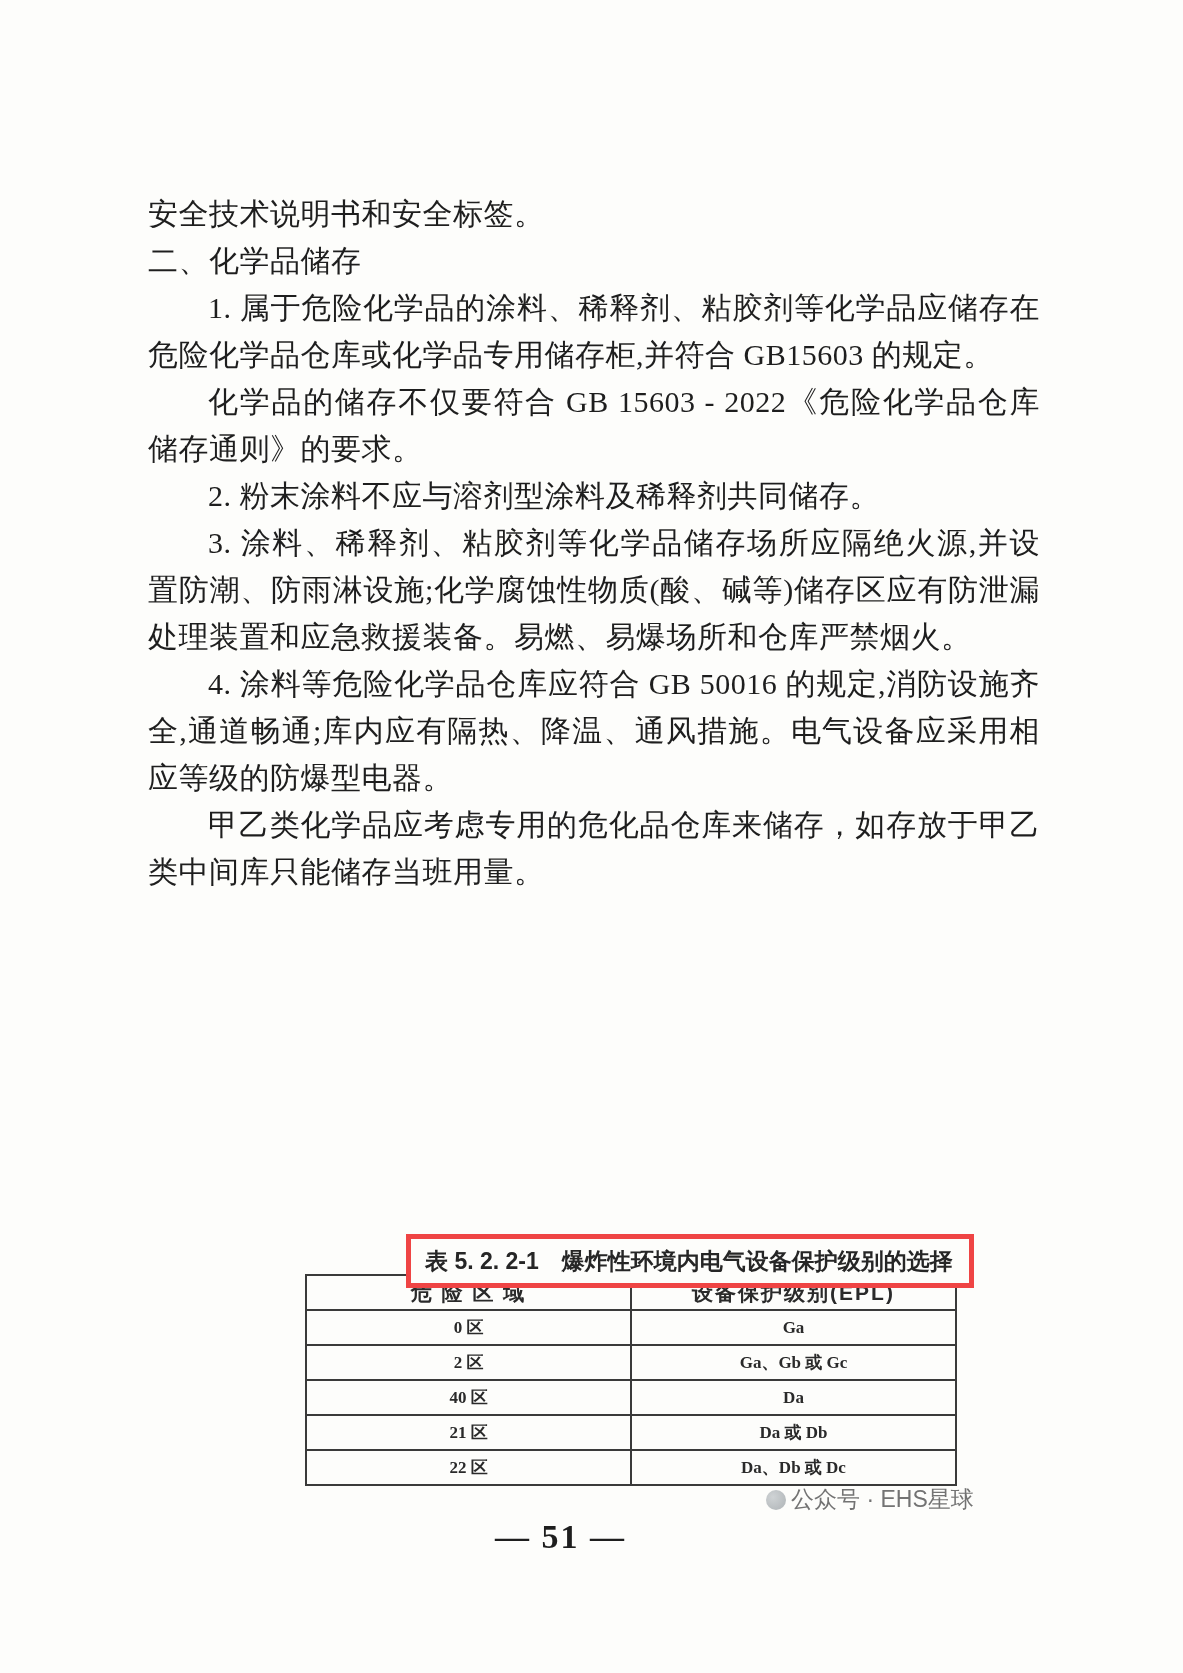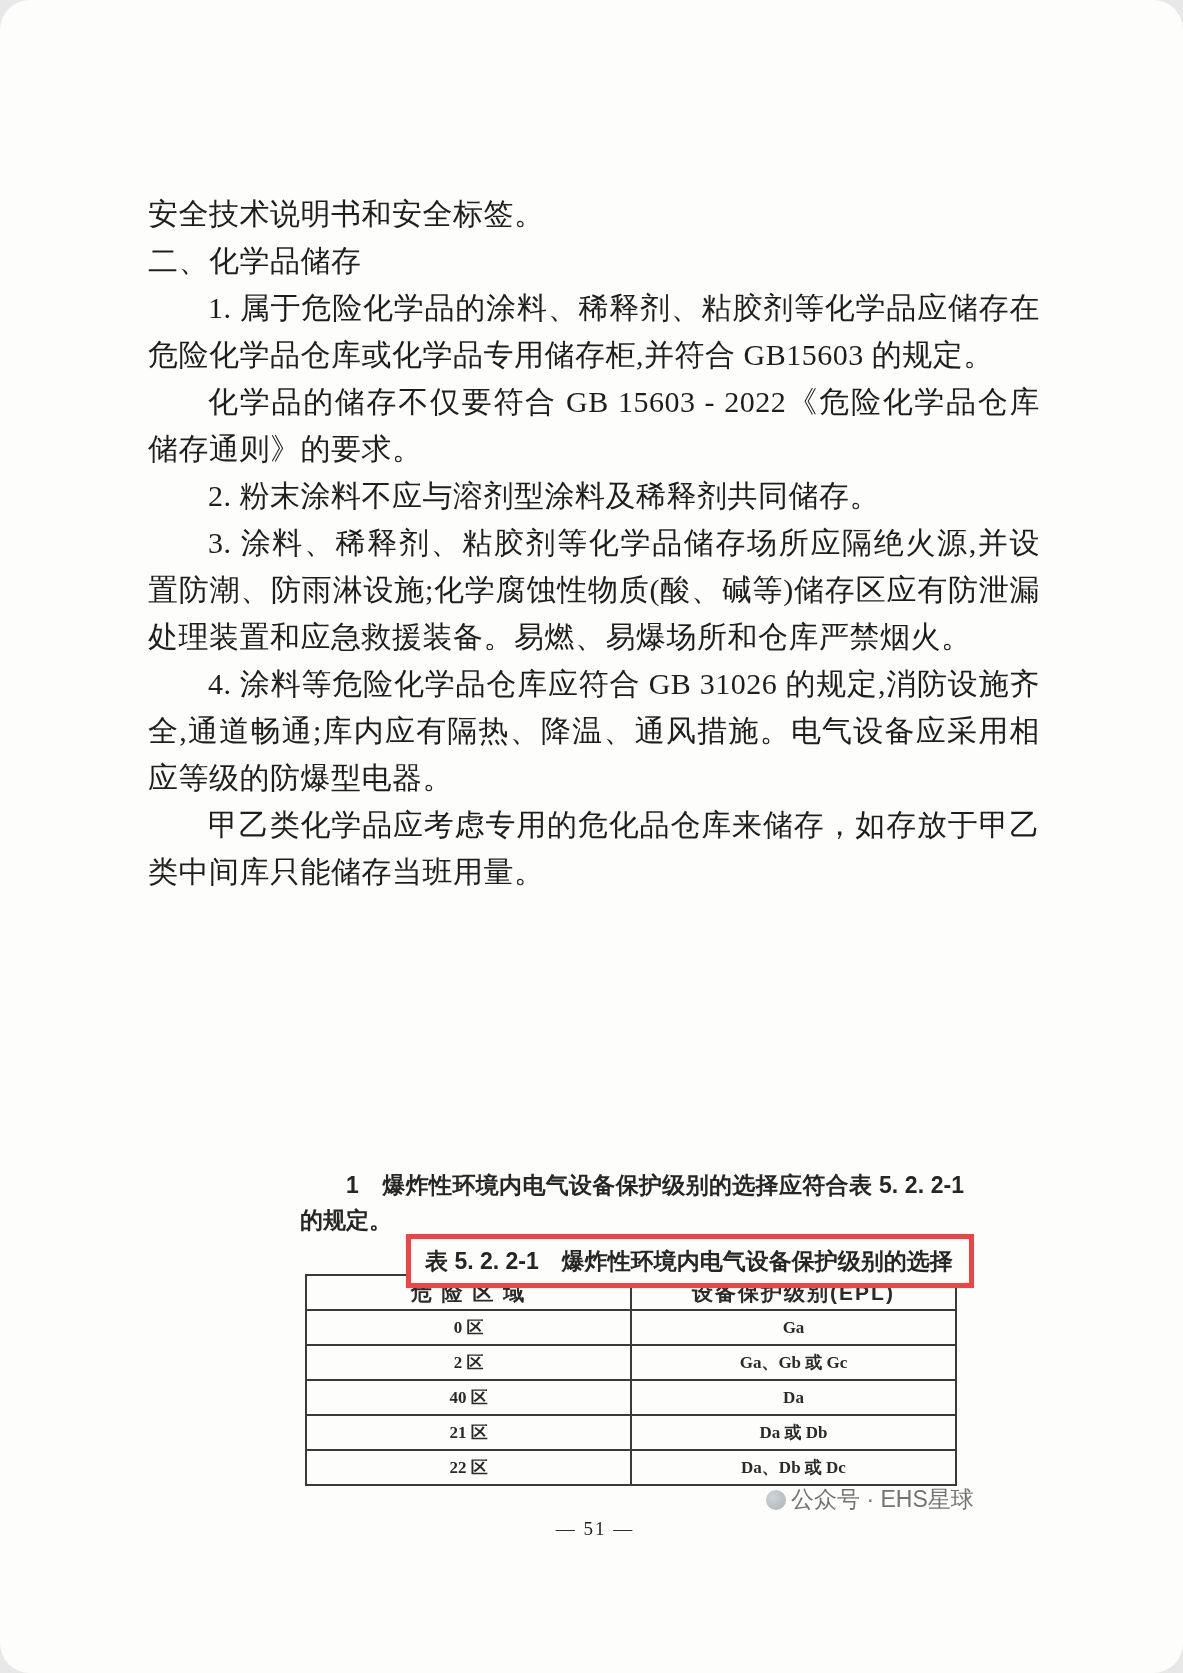--- a/index.html
+++ b/index.html
@@ -9,21 +9,20 @@
   }
   .page {
     position: relative;
     width: 1183px;
     height: 1673px;
     margin: 0 auto;
     background: #fdfdfb;
     overflow: hidden;
     color: #1e1e1e;
     font-family: "Liberation Serif", "DejaVu Serif", serif;
-    border-radius: 30px;
   }
   
   .body-text {
     position: absolute;
     left: 148px;
     top: 190px;
     width: 892px;
     font-size: 30px;
     line-height: 47px;
     text-align: justify;
@@ -115,45 +114,44 @@
     border-radius: 50%;
     background: radial-gradient(circle at 35% 35%, #cfd3d5, #aeb3b6);
     flex: 0 0 auto;
   }
   
   .page-number {
     position: absolute;
     left: 495px;
     top: 1518px;
     width: 200px;
-    text-align: center;
-    font-size: 19px;
-    font-weight: normal;
+    text-align: left;
+    font-size: 34px;
+    font-weight: bold;
     color: #1e1e1e;
     letter-spacing: 2px;
     z-index: 1;
   }
 </style>
 </head>
 <body>
 
 <div class="page">
 
   <div class="body-text">
     <p>安全技术说明书和安全标签。</p>
     <p>二、化学品储存</p>
     <p class="indent">1. 属于危险化学品的涂料、稀释剂、粘胶剂等化学品应储存在危险化学品仓库或化学品专用储存柜,并符合 GB15603 的规定。</p>
     <p class="indent">化学品的储存不仅要符合 GB 15603 - 2022《危险化学品仓库储存通则》的要求。</p>
     <p class="indent">2. 粉末涂料不应与溶剂型涂料及稀释剂共同储存。</p>
     <p class="indent">3. 涂料、稀释剂、粘胶剂等化学品储存场所应隔绝火源,并设置防潮、防雨淋设施;化学腐蚀性物质(酸、碱等)储存区应有防泄漏处理装置和应急救援装备。易燃、易爆场所和仓库严禁烟火。</p>
-    <p class="indent">4. 涂料等危险化学品仓库应符合 GB 31026 的规定,消防设施齐全,通道畅通;库内应有隔热、降温、通风措施。电气设备应采用相应等级的防爆型电器。</p>
+    <p class="indent">4. 涂料等危险化学品仓库应符合 GB 50016 的规定,消防设施齐全,通道畅通;库内应有隔热、降温、通风措施。电气设备应采用相应等级的防爆型电器。</p>
     <p class="indent">甲乙类化学品应考虑专用的危化品仓库来储存，如存放于甲乙类中间库只能储存当班用量。</p>
   </div>
 
-  <div class="clause">1　爆炸性环境内电气设备保护级别的选择应符合表 5. 2. 2-1 的规定。</div>
 
   <div class="table-title-box">
     <span>表 5. 2. 2-1　爆炸性环境内电气设备保护级别的选择</span>
   </div>
 
   <table class="epl-table">
     <thead>
       <tr>
         <th class="col-zone">危 险 区 域</th>
         <th class="col-epl">设备保护级别(EPL)</th>

